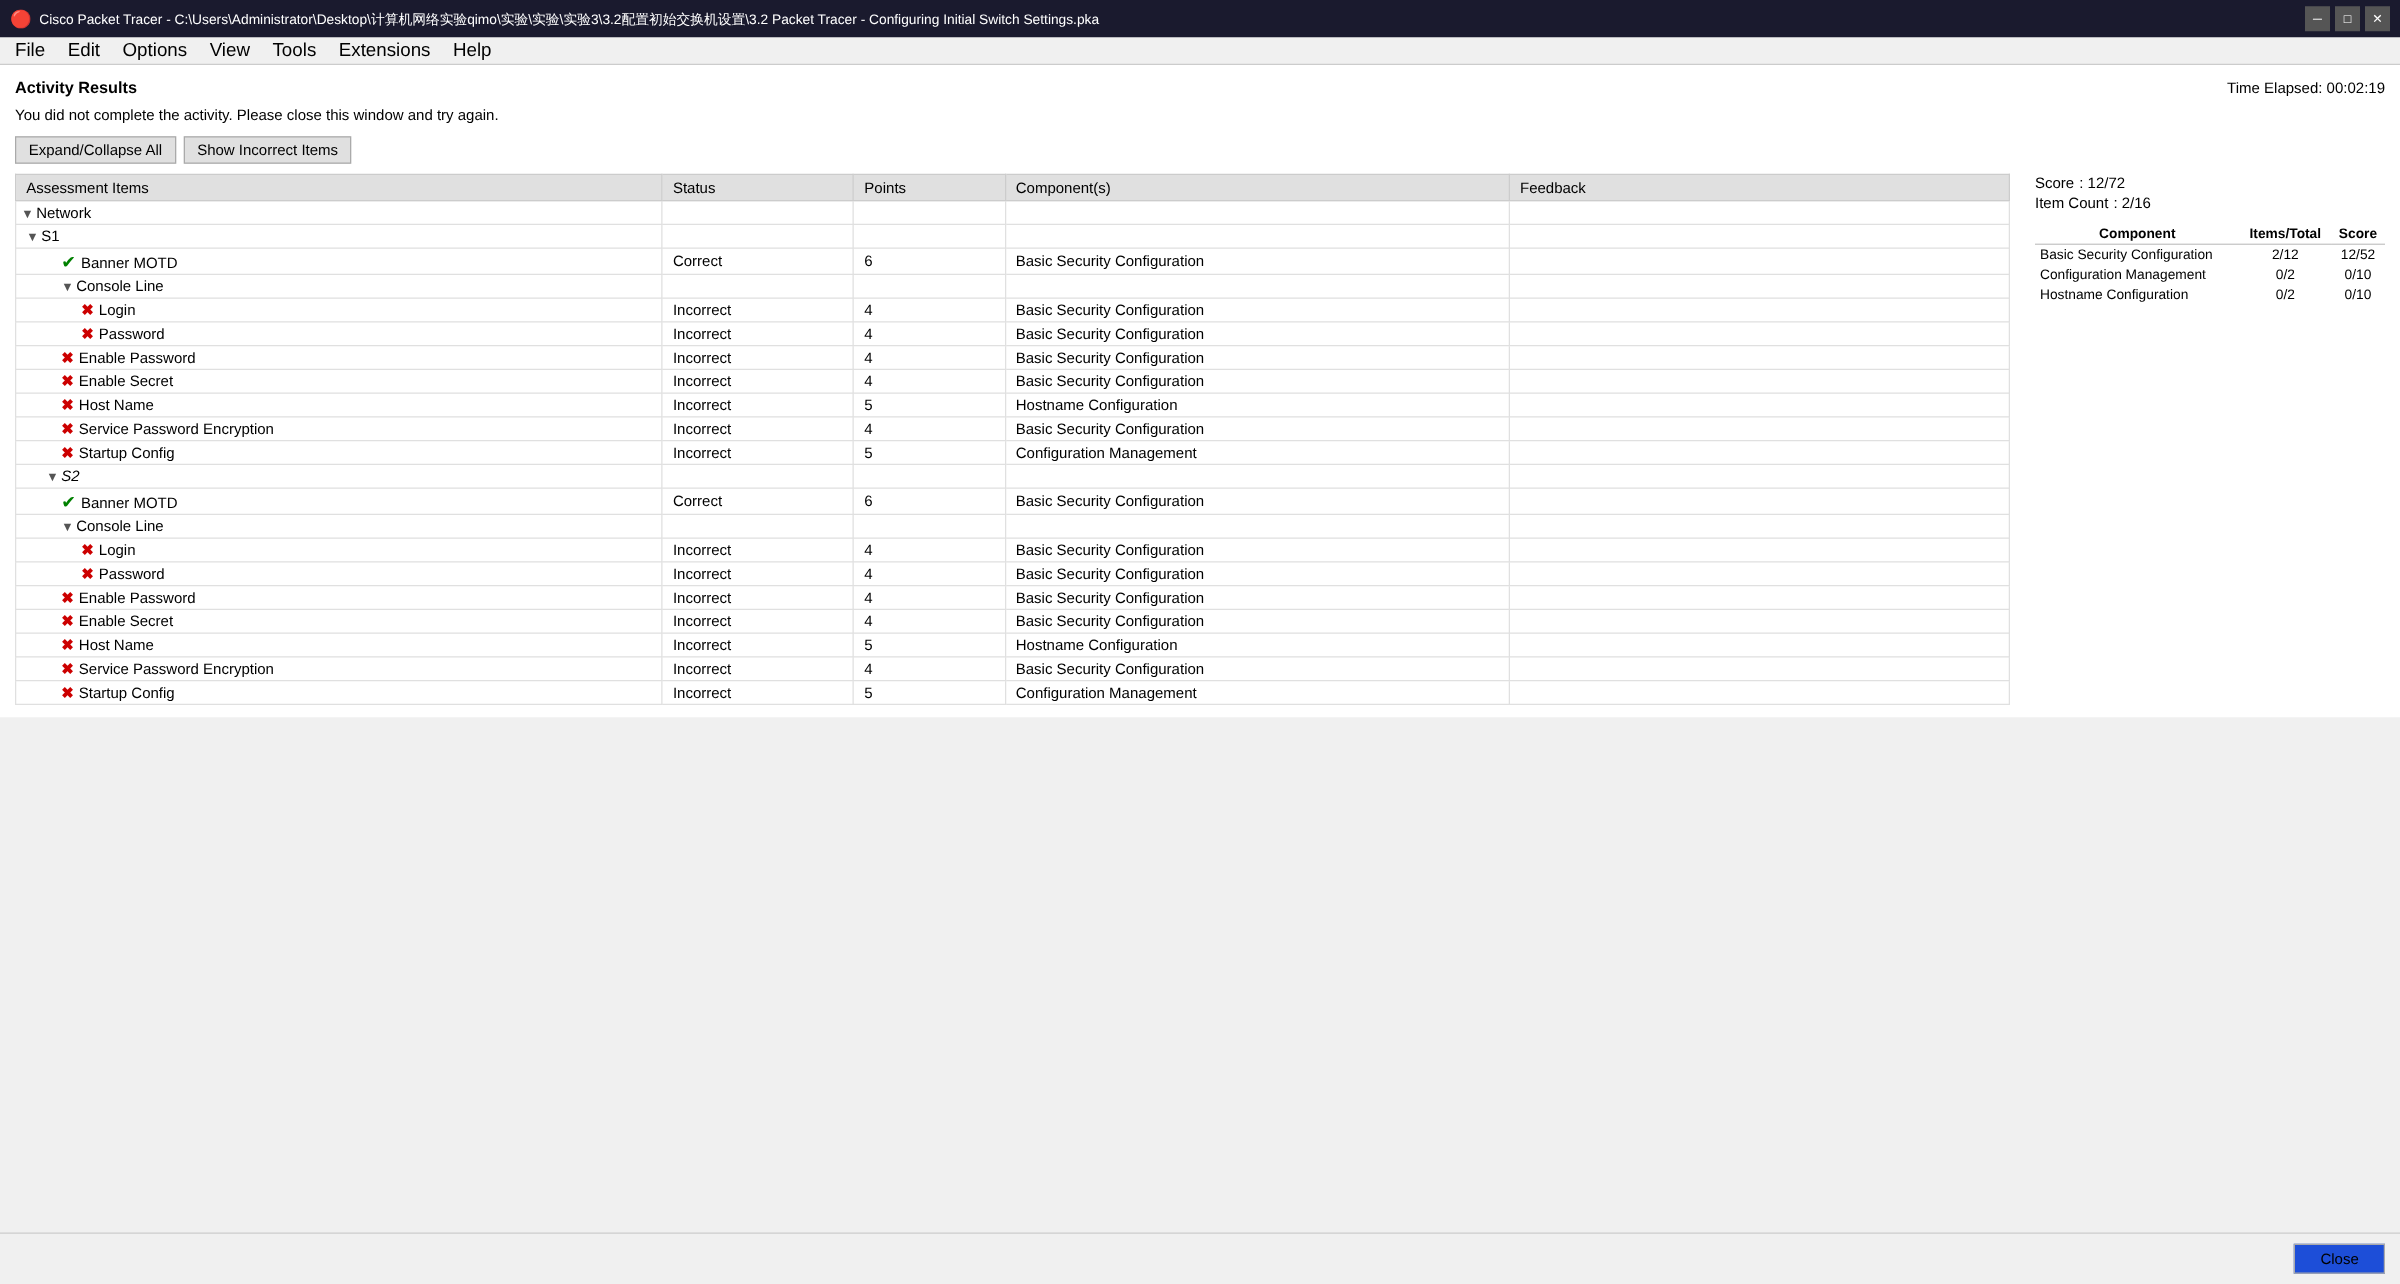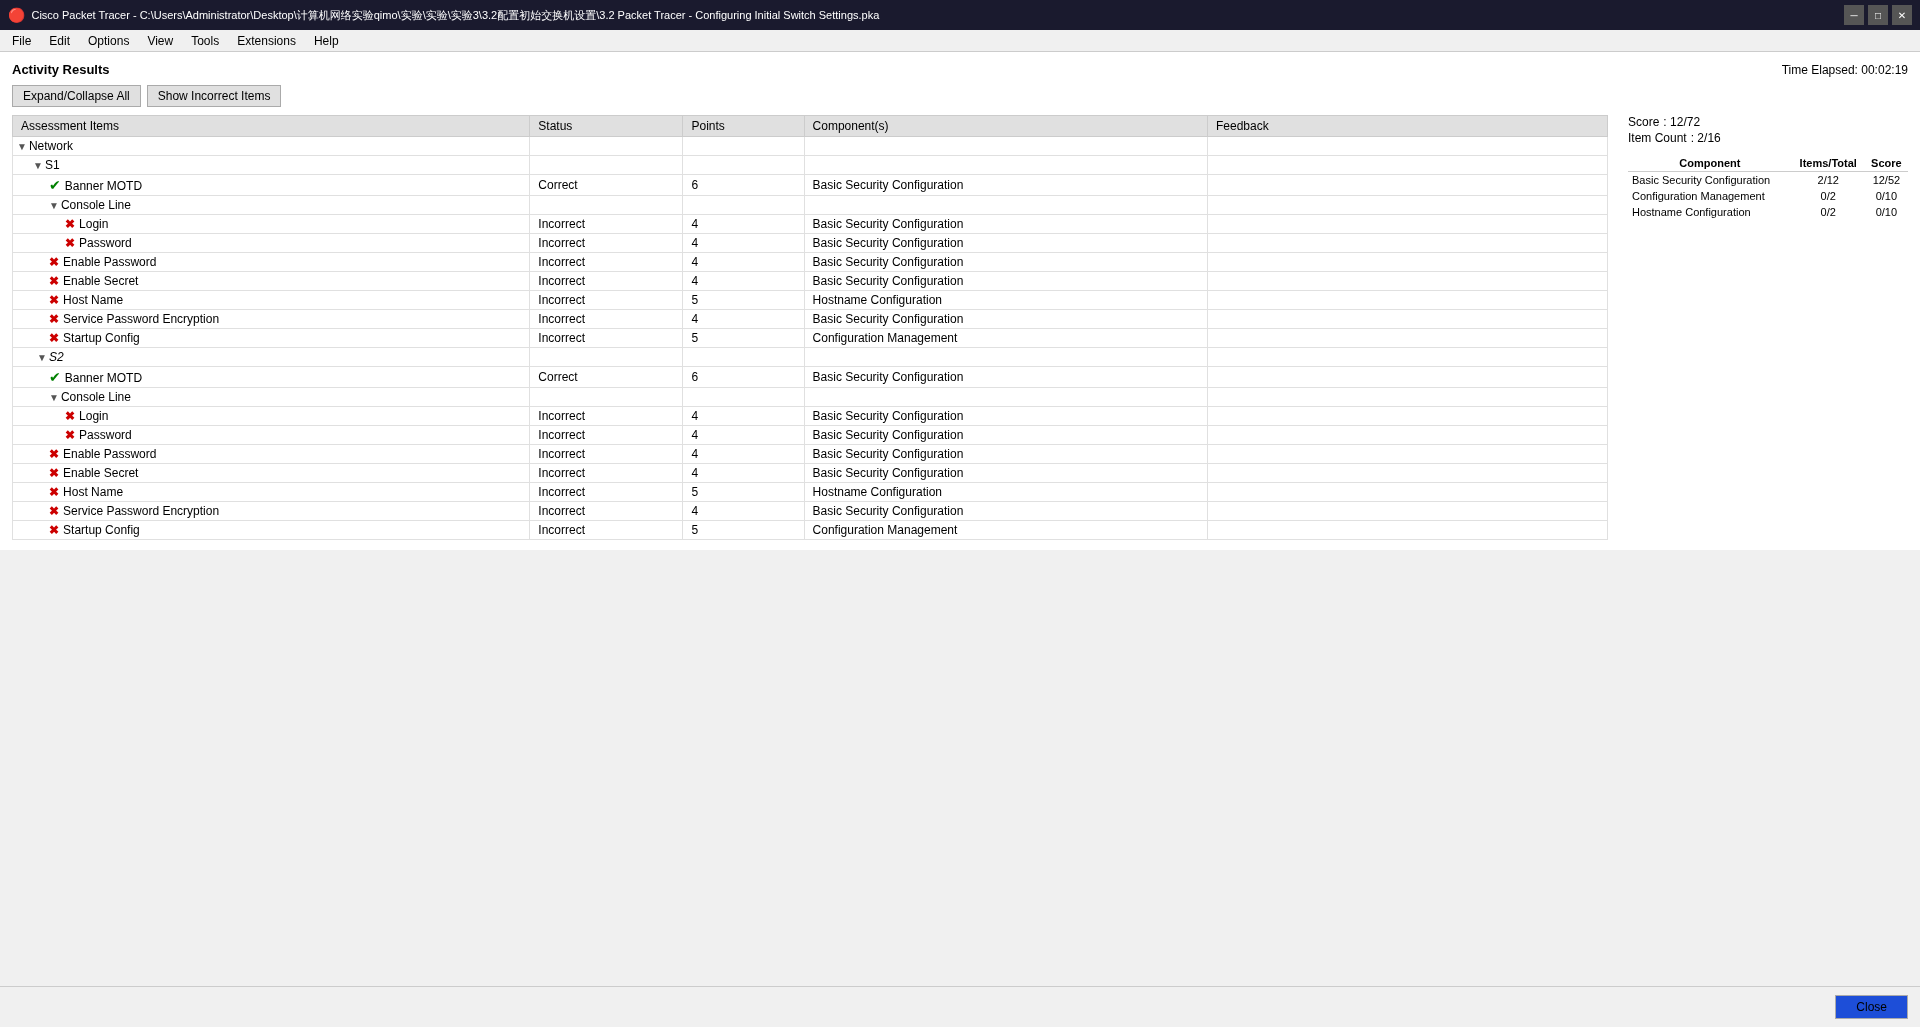--- a/index.html
+++ b/index.html
@@ -32,21 +32,21 @@
       height: 22px;
       display: flex;
       align-items: center;
       padding: 0 4px;
       border-bottom: 1px solid #ccc;
       gap: 2px;
     }
     .menu-item {
       padding: 2px 8px;
       cursor: pointer;
-      font-size: 12px;
+      font-size: 15px;
     }
 
     
     .main-content {
       background: #fff;
       padding: 10px 12px;
     }
 
     
     .activity-results-header {
@@ -207,20 +207,21 @@
   <span class="menu-item">Help</span>
 </div>
 
 <div class="main-content">
 
   <div class="activity-results-header">
     <div class="activity-title">Activity Results</div>
     <div class="time-elapsed">Time Elapsed: 00:02:19</div>
   </div>
 
+  <div class="status-message">You did not complete the activity. Please close this window and try again.</div>
 
 
   <div class="buttons-row">
     <button class="btn">Expand/Collapse All</button>
     <button class="btn">Show Incorrect Items</button>
   </div>
 
   <div class="split-layout">
 
     <div class="table-area">
@@ -238,21 +239,21 @@
         </thead>
         <tbody id="assessment-tbody">
         <tr>
               <td style="padding-left: 4px;"><span class="collapse-icon">▼</span><span>Network</span></td>
               <td></td>
               <td></td>
               <td></td>
               <td style="width: 400px;"></td>
             </tr>
             <tr>
-              <td style="padding-left: 20px;"><span class="collapse-icon">▼</span><span>S1</span></td>
+              <td style="padding-left: 8px;"><span class="collapse-icon">▼</span><span>S1</span></td>
               <td></td>
               <td></td>
               <td></td>
               <td style="width: 400px;"></td>
             </tr>
             <tr>
               <td style="padding-left: 36px;"><span class="status-correct">✔</span><span>Banner MOTD</span></td>
               <td>Correct</td>
               <td>6</td>
               <td>Basic Security Configuration</td>

